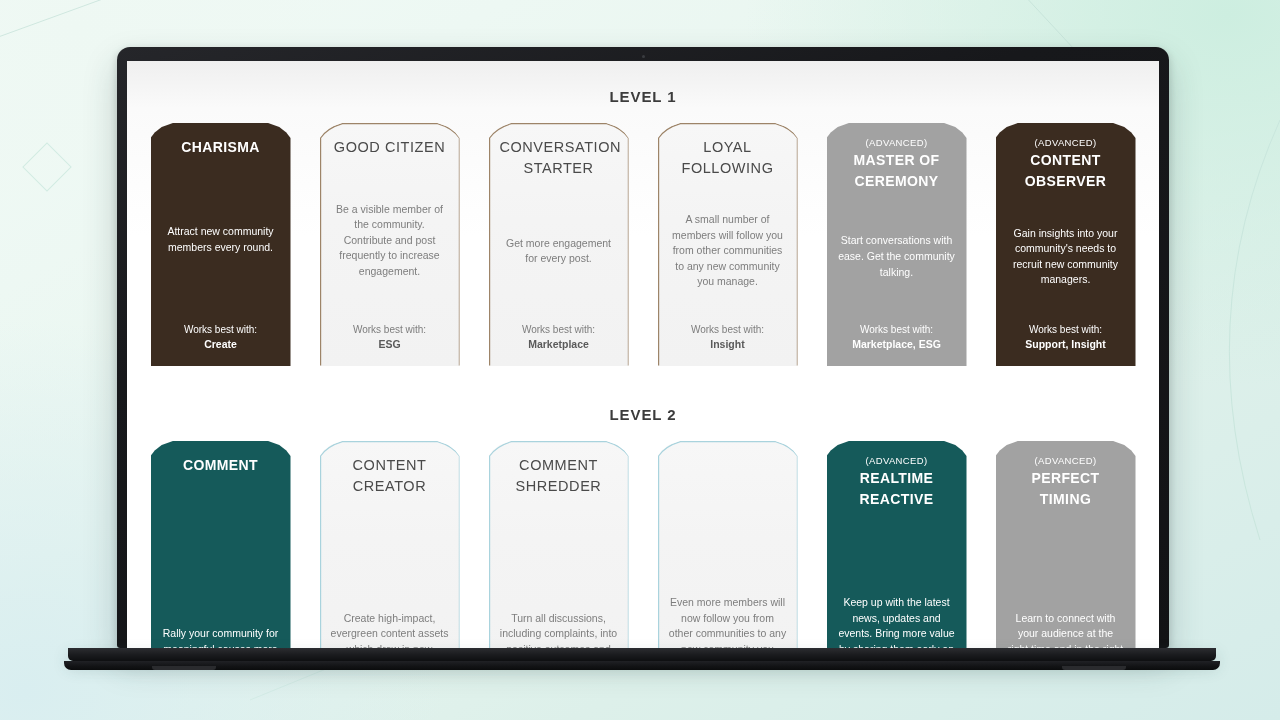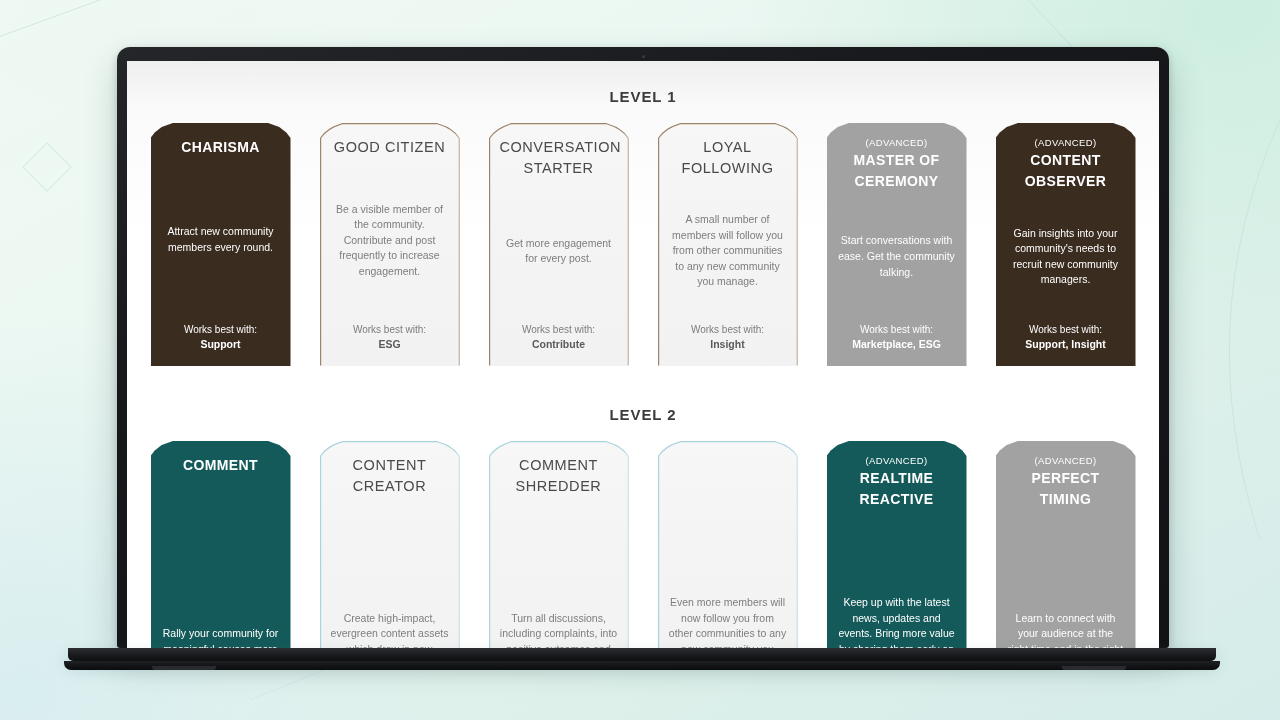--- a/index.html
+++ b/index.html
@@ -238,21 +238,21 @@
         <div id="level1-title" class="level-title">LEVEL 1</div>
 
         <div class="row" id="row1">
             <div class="card fill-brown">
               <div class="title">CHARISMA</div>
               <div class="spacer"></div>
               <div class="desc">Attract new community members every round.</div>
               <div class="spacer"></div>
               <div class="wbw">
                 <div class="wbw-label">Works best with:</div>
-                <div class="wbw-value">Support</div>
+                <div class="wbw-value">Create</div>
               </div>
             </div>
             <div class="card outline">
               <div class="frame">
                 <svg viewBox="0 0 140 243" preserveAspectRatio="none">
                   <path d="M 0.6 242.4 L 0.6 15 C 4.2 9.6 11.200000000000001 3.9000000000000004 22.400000000000002 0.6 L 117.6 0.6 C 128.8 3.9000000000000004 135.79999999999998 9.6 139.4 15 L 139.4 242.4 " fill="none" stroke="#9d8468" stroke-width="1.2"></path>
                 </svg>
               </div>
               <div class="title">GOOD CITIZEN</div>
               <div class="spacer"></div>
@@ -268,21 +268,21 @@
                 <svg viewBox="0 0 140 243" preserveAspectRatio="none">
                   <path d="M 0.6 242.4 L 0.6 15 C 4.2 9.6 11.200000000000001 3.9000000000000004 22.400000000000002 0.6 L 117.6 0.6 C 128.8 3.9000000000000004 135.79999999999998 9.6 139.4 15 L 139.4 242.4 " fill="none" stroke="#9d8468" stroke-width="1.2"></path>
                 </svg>
               </div>
               <div class="title">CONVERSATION STARTER</div>
               <div class="spacer"></div>
               <div class="desc">Get more engagement for every post.</div>
               <div class="spacer"></div>
               <div class="wbw">
                 <div class="wbw-label">Works best with:</div>
-                <div class="wbw-value">Contribute</div>
+                <div class="wbw-value">Marketplace</div>
               </div>
             </div>
             <div class="card outline">
               <div class="frame">
                 <svg viewBox="0 0 140 243" preserveAspectRatio="none">
                   <path d="M 0.6 242.4 L 0.6 15 C 4.2 9.6 11.200000000000001 3.9000000000000004 22.400000000000002 0.6 L 117.6 0.6 C 128.8 3.9000000000000004 135.79999999999998 9.6 139.4 15 L 139.4 242.4 " fill="none" stroke="#9d8468" stroke-width="1.2"></path>
                 </svg>
               </div>
               <div class="title">LOYAL FOLLOWING</div>
               <div class="spacer"></div>

